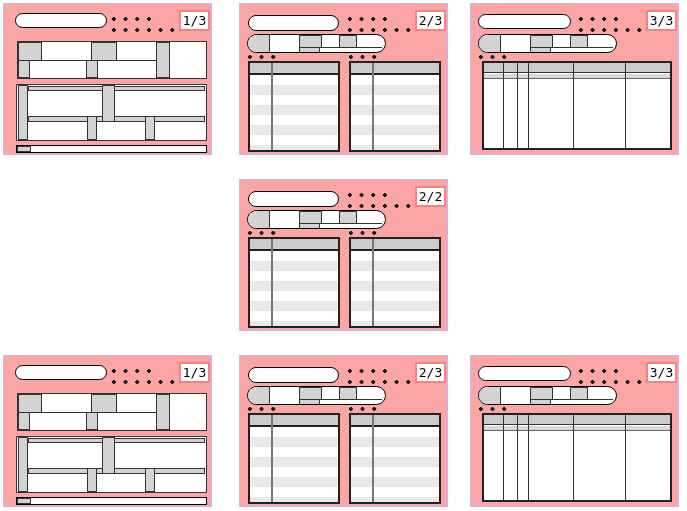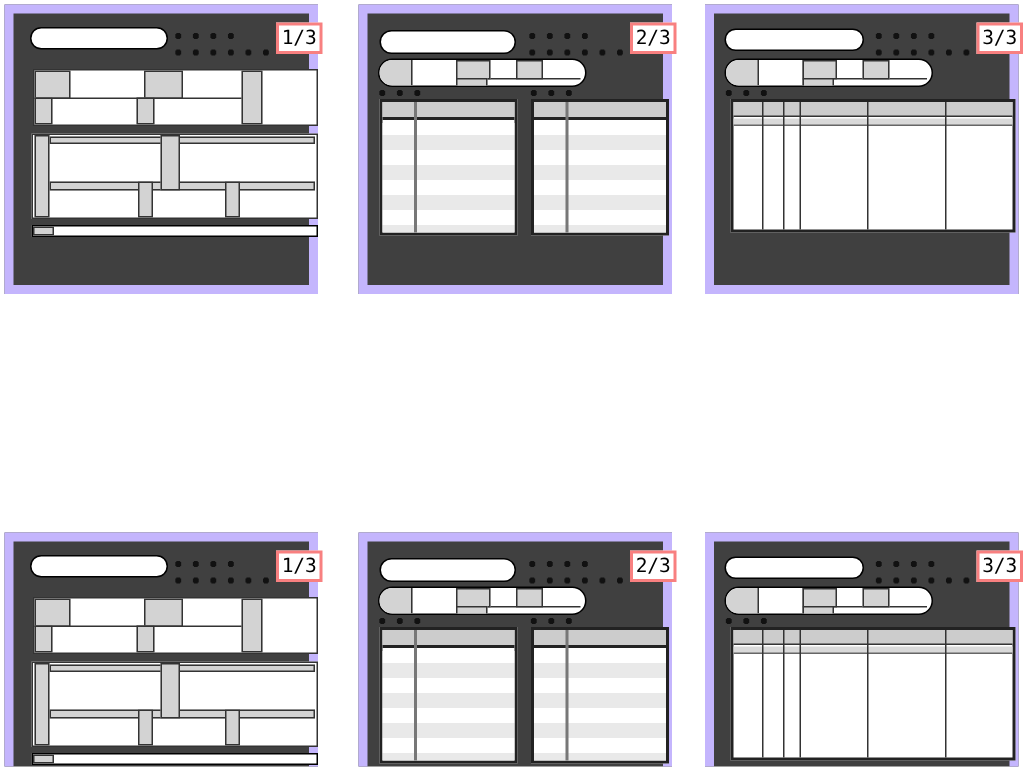--- a/index.html
+++ b/index.html
@@ -3,21 +3,21 @@
 <meta charset="utf-8">
 <style>
   :root{
     --badge:#f88080; --fill:#d3d3d3; --hdr:#cccccc; --stripe:#e9e9e9; --line:#333333;
   }
   *{box-sizing:border-box;margin:0;padding:0}
   html,body{background:#fff}
   body{width:687px;height:511px;position:relative;overflow:hidden;
        font-family:"DejaVu Sans Mono","Liberation Mono",monospace}
   .canvas{position:absolute;inset:0;background:#fff}
-  .panel{position:absolute;width:209px;height:193px;border:6px solid #c4b5fd;background:#404040}
+  .panel{position:absolute;width:209px;height:152px;border:1px solid #c4b5fd;background:#fca5a5}
   #p1{left:3px;top:3px}   #p2{left:239px;top:3px}   #p3{left:470px;top:3px}
   #p4{left:3px;top:179px} #p5{left:239px;top:179px}
   #p6{left:3px;top:355px} #p7{left:239px;top:355px} #p8{left:470px;top:355px}
   i{display:block;font-style:normal}
   .abs{position:absolute}
   .gray{background:var(--fill);border:1px solid var(--line)}
 
   
   .pill{position:absolute;border:1px solid #000;border-radius:10px;background:#fff}
   .pA .pill{left:11px;top:9px;width:92px;height:15px}
@@ -166,20 +166,48 @@
       <i class="abs sub"></i>
       <i class="abs col c1"></i>
       <i class="abs col c2"></i>
       <i class="abs col c3"></i>
       <i class="abs col c4"></i>
       <i class="abs col c5"></i>
     </div>
   </div>
 
 
+  <div class="panel pB" id="p5">
+    <div class="pill"></div>
+    <div class="drow d4"></div>
+    <div class="drow d6"></div>
+    <div class="badge">
+        <span>2/2</span>
+      </div>
+    <div class="tb">
+      <i class="abs cap"></i>
+      <i class="abs vl"></i>
+      <i class="abs hl"></i>
+      <i class="abs gray bA"></i>
+      <i class="abs gray bS"></i>
+      <i class="abs gray bC"></i>
+    </div>
+    <div class="drow dots3 dl"></div>
+    <div class="drow dots3 dr"></div>
+    <div class="tblB t1">
+      <i class="abs hd"></i>
+      <i class="abs bd"></i>
+      <i class="abs vd"></i>
+    </div>
+    <div class="tblB t2">
+      <i class="abs hd"></i>
+      <i class="abs bd"></i>
+      <i class="abs vd"></i>
+    </div>
+  </div>
 
   <div class="panel pA" id="p6">
     <div class="pill"></div>
     <div class="drow d4"></div>
     <div class="drow d6"></div>
     <div class="badge">
         <span>1/3</span>
       </div>
     <div class="secA1">
       <i class="abs gray gA1"></i>

